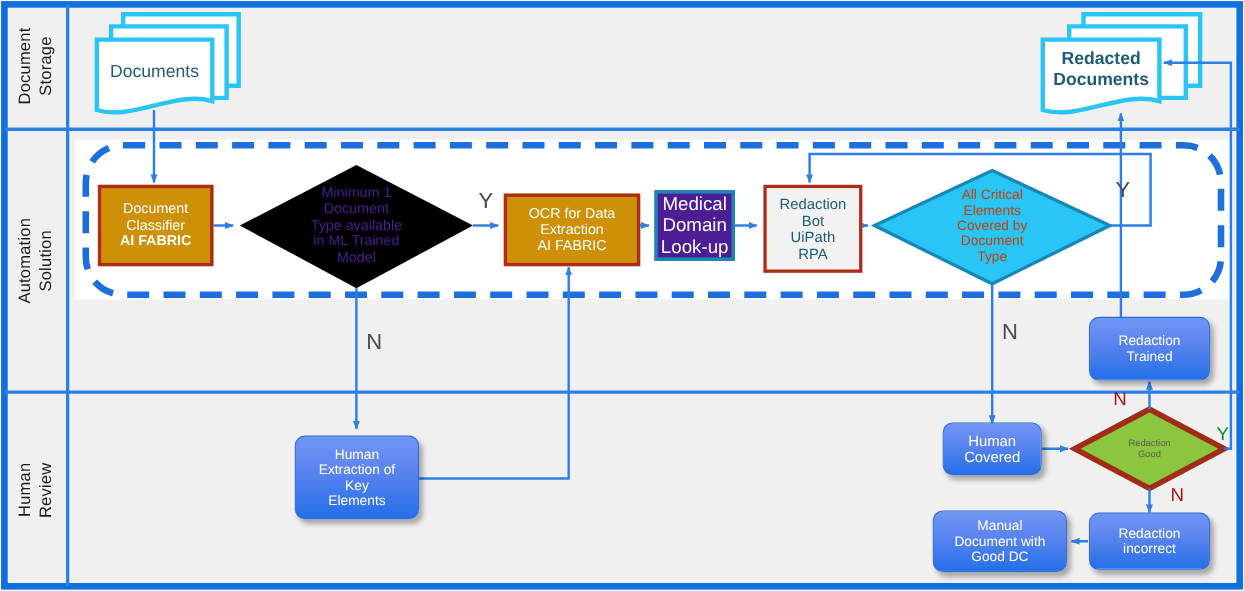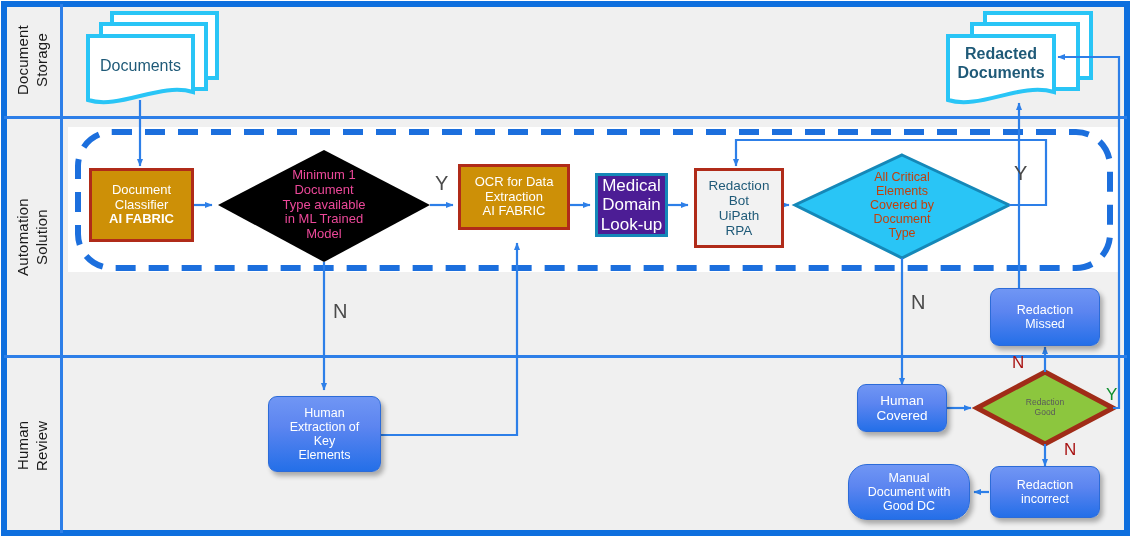--- a/index.html
+++ b/index.html
@@ -25,21 +25,21 @@
     background:linear-gradient(180deg,#7096F4 0%,#5C85F0 40%,#246FE8 100%);
     border:1px solid #2C6BD8;border-radius:9px;color:#ffffff;font-size:12.5px;
     box-shadow:3px 4px 5px rgba(0,0,0,0.30);
   }
   .doc-label{
     position:absolute;width:100%;text-align:center;color:#1F5A78;font-size:16px;line-height:1.2;
   }
 
   
   .dia-txt{position:absolute;display:flex;align-items:center;justify-content:center;text-align:center;pointer-events:none;}
-  .dia-black{color:#ec4899;font-size:13px;line-height:1.18;}
+  .dia-black{color:#4c1d95;font-size:13px;line-height:1.18;}
   .dia-cyan{color:#c2410c;font-size:12.5px;line-height:1.16;}
   .dia-green{color:#5A5A5A;font-size:8.5px;line-height:1.2;}
 
   
   .flab{position:absolute;font-size:20px;line-height:1;}
   .flab-gray{color:#4A4A4A;}
   .flab-red{color:#A81414;font-size:17px;}
   .flab-green{color:#0E8F2E;font-size:17px;}
 </style>
 </head>
@@ -158,21 +158,21 @@
   <div class="dia-txt dia-black" style="left:248px;top:162px;width:152px;height:86px;">
     <span class="node-txt">
       <span>Minimum 1</span><br>
       <span>Document</span><br>
       <span>Type available</span><br>
       <span>in ML Trained</span><br>
       <span>Model</span>
     </span>
   </div>
 
-  <div class="node box-amber" style="left:458px;top:164px;width:112px;height:66px;">
+  <div class="node box-amber" style="left:458px;top:176px;width:124px;height:66px;">
     <span class="node-txt">
       <span>OCR for Data</span><br>
       <span>Extraction</span><br>
       <span>AI FABRIC</span>
     </span>
   </div>
 
   <div class="node box-cyan" style="left:595px;top:173px;width:73px;height:64px;">
     <span class="node-txt">
       <span>Medical</span><br>
@@ -196,21 +196,21 @@
       <span>Elements</span><br>
       <span>Covered by</span><br>
       <span>Document</span><br>
       <span>Type</span>
     </span>
   </div>
 
   <div class="node box-blue" style="left:990px;top:288px;width:110px;height:58px;">
     <span class="node-txt">
       <span>Redaction</span><br>
-      <span>Missed</span>
+      <span>Trained</span>
     </span>
   </div>
 
   <div class="node box-blue" style="left:268px;top:396px;width:113px;height:76px;">
     <span class="node-txt">
       <span>Human</span><br>
       <span>Extraction of</span><br>
       <span>Key</span><br>
       <span>Elements</span>
     </span>
@@ -230,21 +230,21 @@
     </span>
   </div>
 
   <div class="node box-blue" style="left:990px;top:466px;width:110px;height:52px;">
     <span class="node-txt">
       <span>Redaction</span><br>
       <span>incorrect</span>
     </span>
   </div>
 
-  <div class="node box-blue" style="left:848px;top:464px;width:122px;height:56px;border-radius:19px;">
+  <div class="node box-blue" style="left:848px;top:464px;width:122px;height:56px;">
     <span class="node-txt">
       <span>Manual</span><br>
       <span>Document with</span><br>
       <span>Good DC</span>
     </span>
   </div>
 
   <div class="flab flab-gray" style="left:435px;top:173px;">Y</div>
   <div class="flab flab-gray" style="left:333px;top:301px;">N</div>
   <div class="flab flab-gray" style="left:1014px;top:163px;">Y</div>

